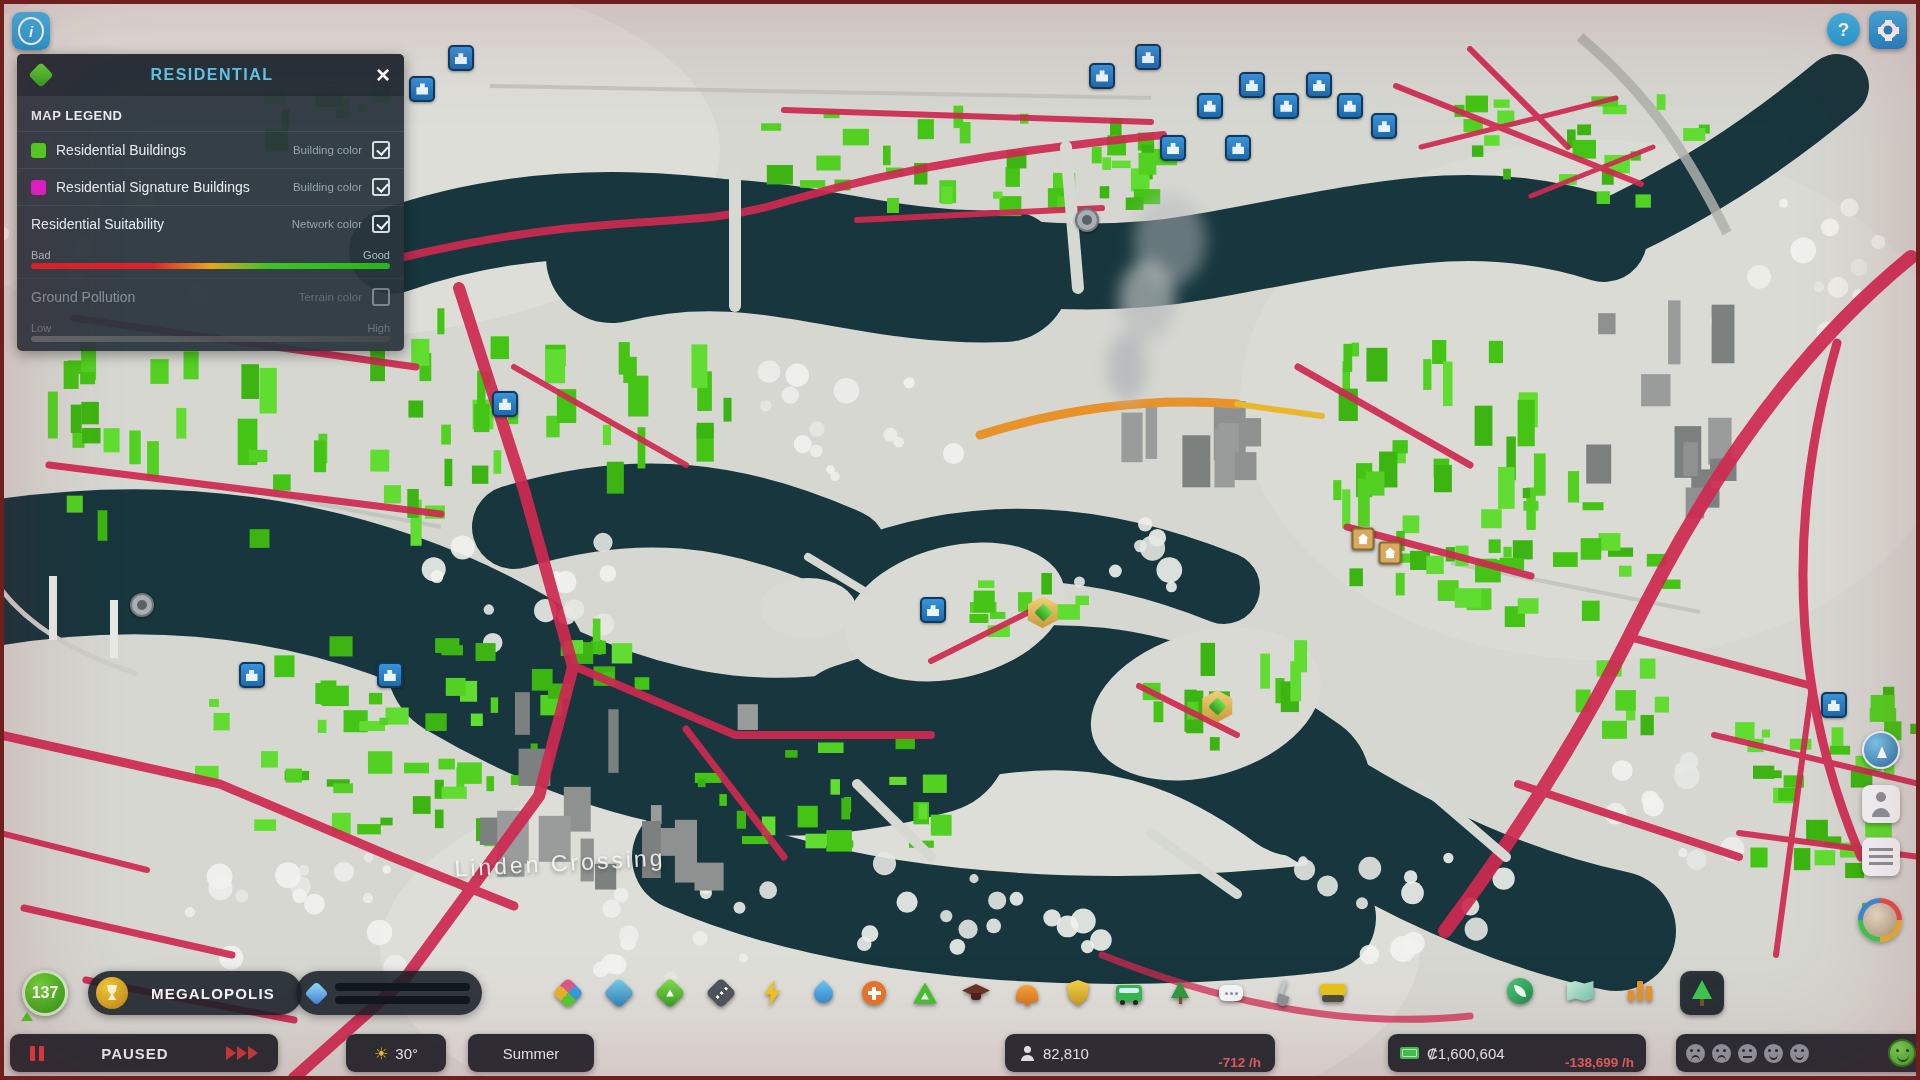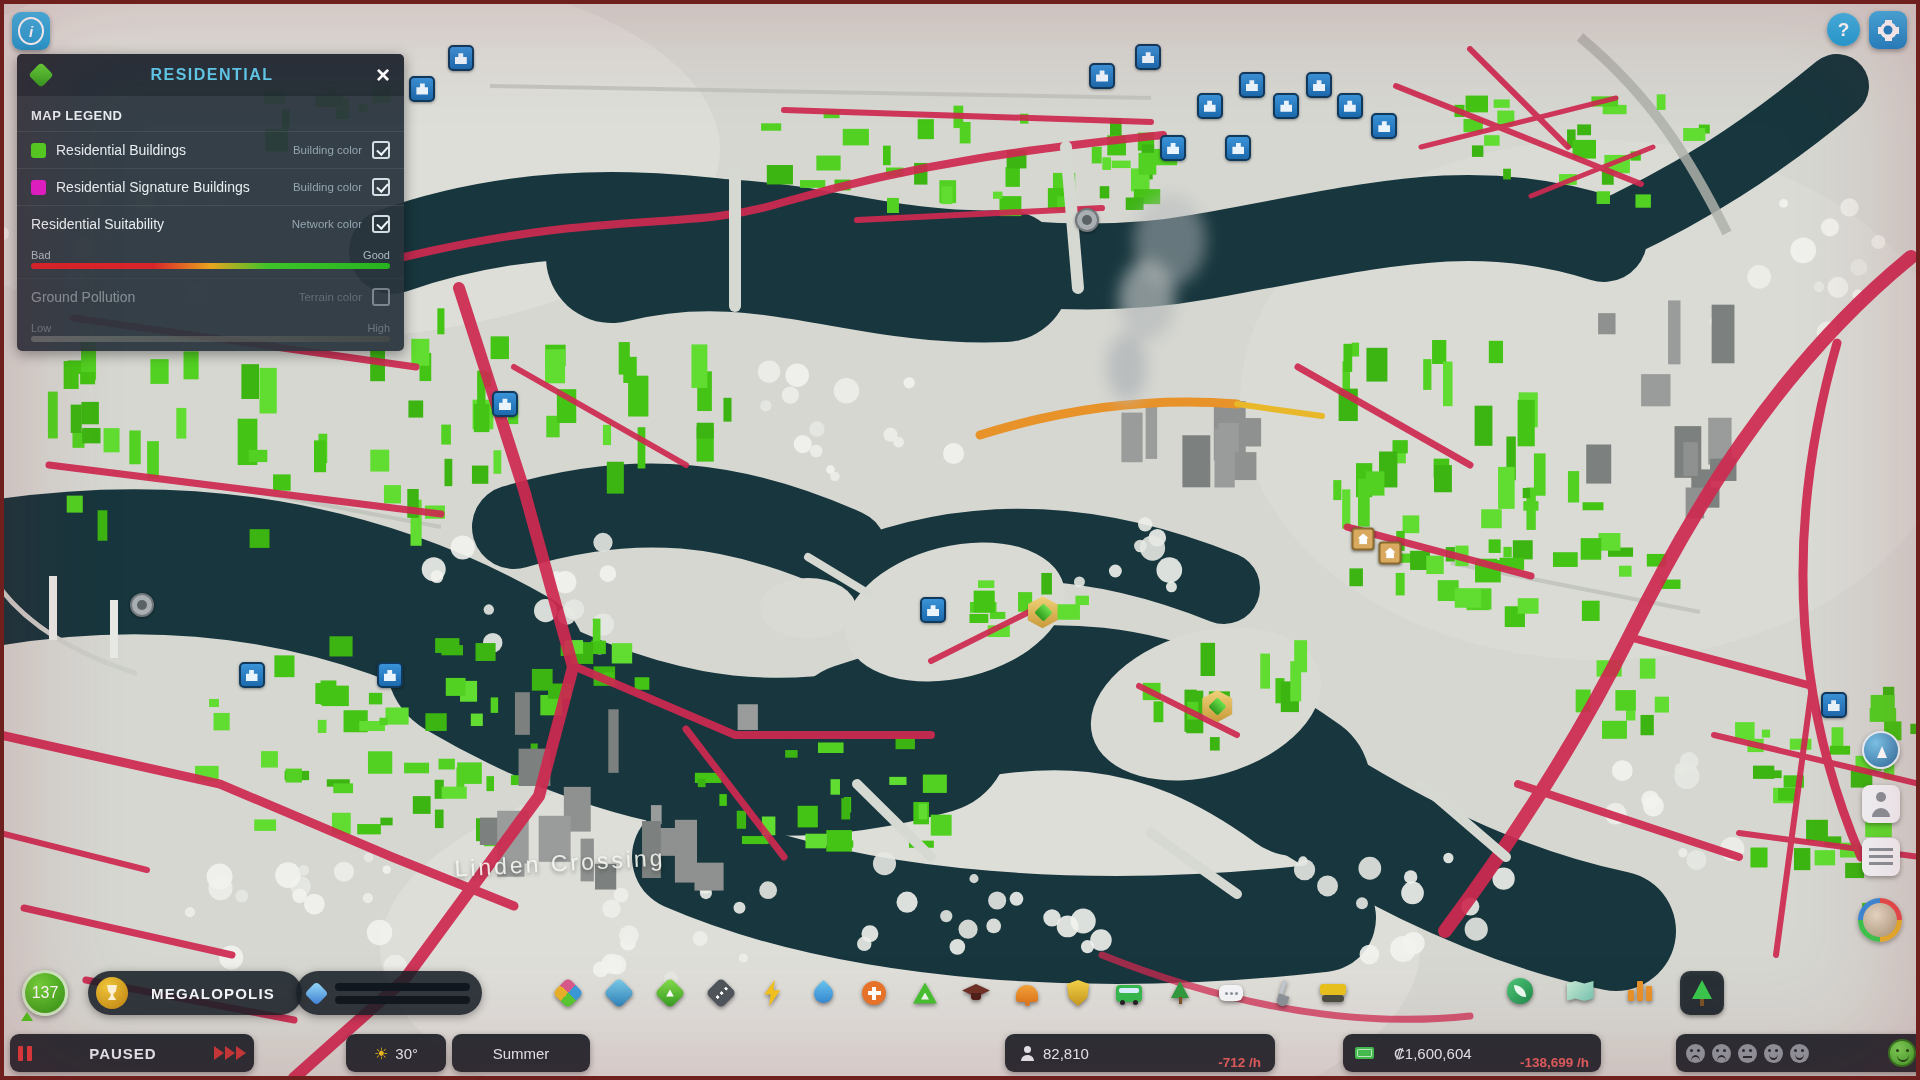--- a/index.html
+++ b/index.html
@@ -94,21 +94,21 @@
   #w-avatar{top:898px;width:44px;height:44px;border-radius:50%;left:1858px;
      background:conic-gradient(#e84a4a 0 25%,#e8b02a 0 50%,#3ac84e 0 75%,#3a8ad8 0 100%);}
   #w-avatar::after{content:"";position:absolute;inset:5px;border-radius:50%;
      background:radial-gradient(circle at 40% 35%,#e8dcc8,#a89878);}
   
   #toolbar{position:absolute;left:0;right:0;bottom:62px;height:50px;z-index:12;}
   #toolbar>*{position:absolute;top:50%;transform:translateY(-50%);}
   .level-badge{left:22px;width:46px;height:46px;border-radius:50%;
      background:radial-gradient(circle at 35% 30%,#72d83a,#2f9212);
      border:3px solid rgba(230,245,225,.85);display:flex;align-items:center;justify-content:center;
-     color:#fff;font-weight:normal;font-size:16px;box-shadow:0 2px 6px rgba(0,0,0,.4);cursor:pointer;}
+     color:#fff;font-weight:bold;font-size:16px;box-shadow:0 2px 6px rgba(0,0,0,.4);cursor:pointer;}
   .level-badge::after{content:"";position:absolute;left:-4px;bottom:-8px;width:0;height:0;
      border:6px solid transparent;border-bottom:9px solid #4ec81e;}
   .pill{background:rgba(24,33,40,.88);border-radius:22px;display:flex;align-items:center;
      box-shadow:0 2px 8px rgba(0,0,0,.35);}
   .milestone-pill{left:88px;width:198px;height:44px;padding:0 8px;gap:23px;cursor:pointer;}
   .trophy{width:32px;height:32px;border-radius:50%;flex:none;
      background:radial-gradient(circle at 35% 30%,#f0c83a,#c08410);position:relative;}
   .trophy::after{content:"";position:absolute;left:9px;top:8px;width:14px;height:15px;background:#fdf4d8;
      clip-path:polygon(15% 0,85% 0,78% 42%,60% 58%,60% 72%,80% 100%,20% 100%,40% 72%,40% 58%,22% 42%);}
   .milestone-label{color:#f2f6f8;font-size:15px;font-weight:bold;letter-spacing:1.2px;}
@@ -196,33 +196,33 @@
      background:#e8922a;border-radius:1px;}
   .ic-pine-tree{width:24px;height:26px;}
   .ic-pine-tree::before{content:"";position:absolute;left:2px;top:0;width:20px;height:19px;
      background:#3ac84e;clip-path:polygon(50% 0,100% 100%,0 100%);}
   .ic-pine-tree::after{content:"";position:absolute;left:10px;top:19px;width:4px;height:7px;background:#7a5228;}
   
   #statusbar{position:absolute;left:0;right:0;bottom:6px;height:40px;z-index:12;
      font-size:15px;color:#e8eef2;}
   .spill{position:absolute;top:0;height:38px;background:rgba(20,28,34,.9);border-radius:9px;
      display:flex;align-items:center;box-shadow:0 2px 6px rgba(0,0,0,.35);}
-  #pill-sim{left:10px;width:236px;padding:0 4px;justify-content:space-between;}
+  #pill-sim{left:10px;width:236px;padding:0 16px;justify-content:space-between;}
   .pause-btn{display:flex;gap:4px;background:none;border:none;cursor:pointer;padding:4px;}
   .pause-btn i{display:block;width:5px;height:15px;background:#e03c3c;border-radius:1px;}
   .sim-state{font-weight:bold;letter-spacing:1px;}
   .speed-btn{display:flex;gap:1px;background:none;border:none;cursor:pointer;padding:4px;}
   .speed-btn i{display:block;width:0;height:0;border:7px solid transparent;
      border-left:10px solid #c83a3a;border-right:none;}
   #pill-temp{left:346px;width:100px;justify-content:center;gap:7px;font-weight:bold;}
   .sun{color:#f2c21e;font-size:16px;}
-  #pill-season{left:452px;width:138px;justify-content:center;}
+  #pill-season{left:468px;width:126px;justify-content:center;}
   #pill-city{left:677px;width:234px;justify-content:center;font-weight:bold;}
   #pill-pop{left:1005px;width:242px;padding:0 14px;gap:9px;}
-  #pill-money{left:1343px;width:234px;padding:0 12px;gap:20px;}
+  #pill-money{left:1388px;width:234px;padding:0 12px;gap:8px;}
   .rate{margin-left:auto;color:#e36060;font-weight:bold;font-size:13.5px;margin-top:19px;}
   .value{font-weight:normal;}
   .person-icon{width:15px;height:15px;position:relative;flex:none;}
   .person-icon::before{content:"";position:absolute;left:4.5px;top:0;width:7px;height:7px;
      border-radius:50%;background:#e8eef2;}
   .person-icon::after{content:"";position:absolute;left:1.5px;bottom:0;width:13px;height:6px;
      border-radius:7px 7px 0 0;background:#e8eef2;}
   .money-icon{width:19px;height:12px;background:#3ec850;border-radius:2px;position:relative;flex:none;}
   .money-icon::after{content:"";position:absolute;inset:2px;border:1.5px solid #bff2c8;border-radius:1px;}
   #pill-faces{left:1676px;width:230px;padding:0 10px;gap:7px;}

